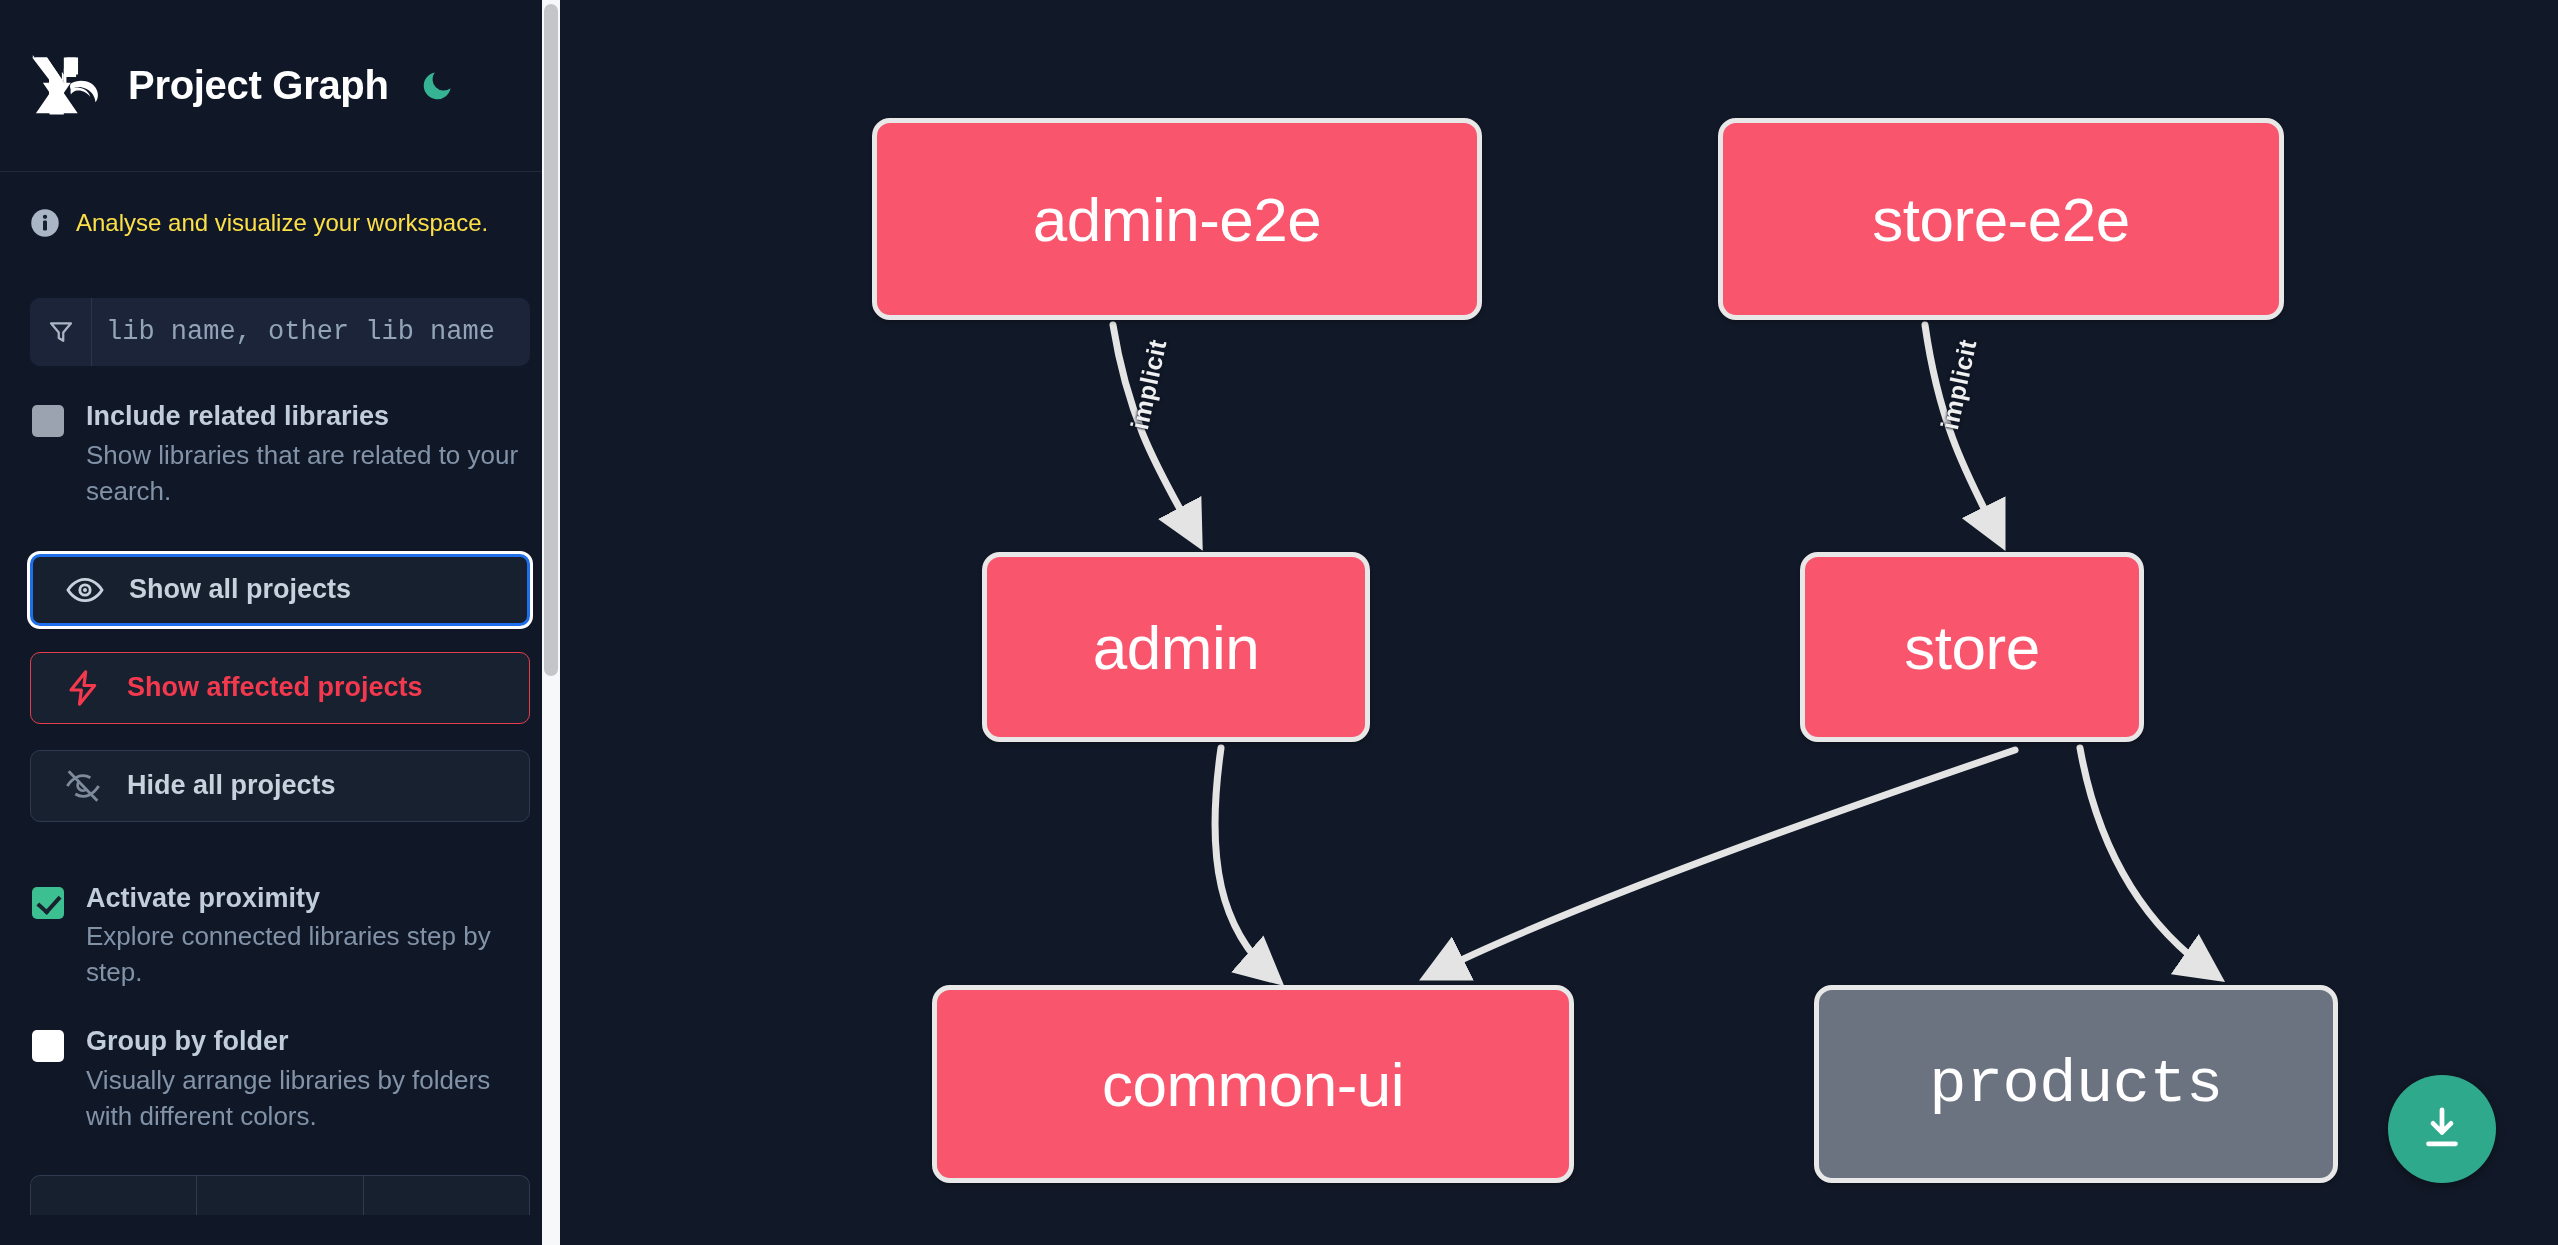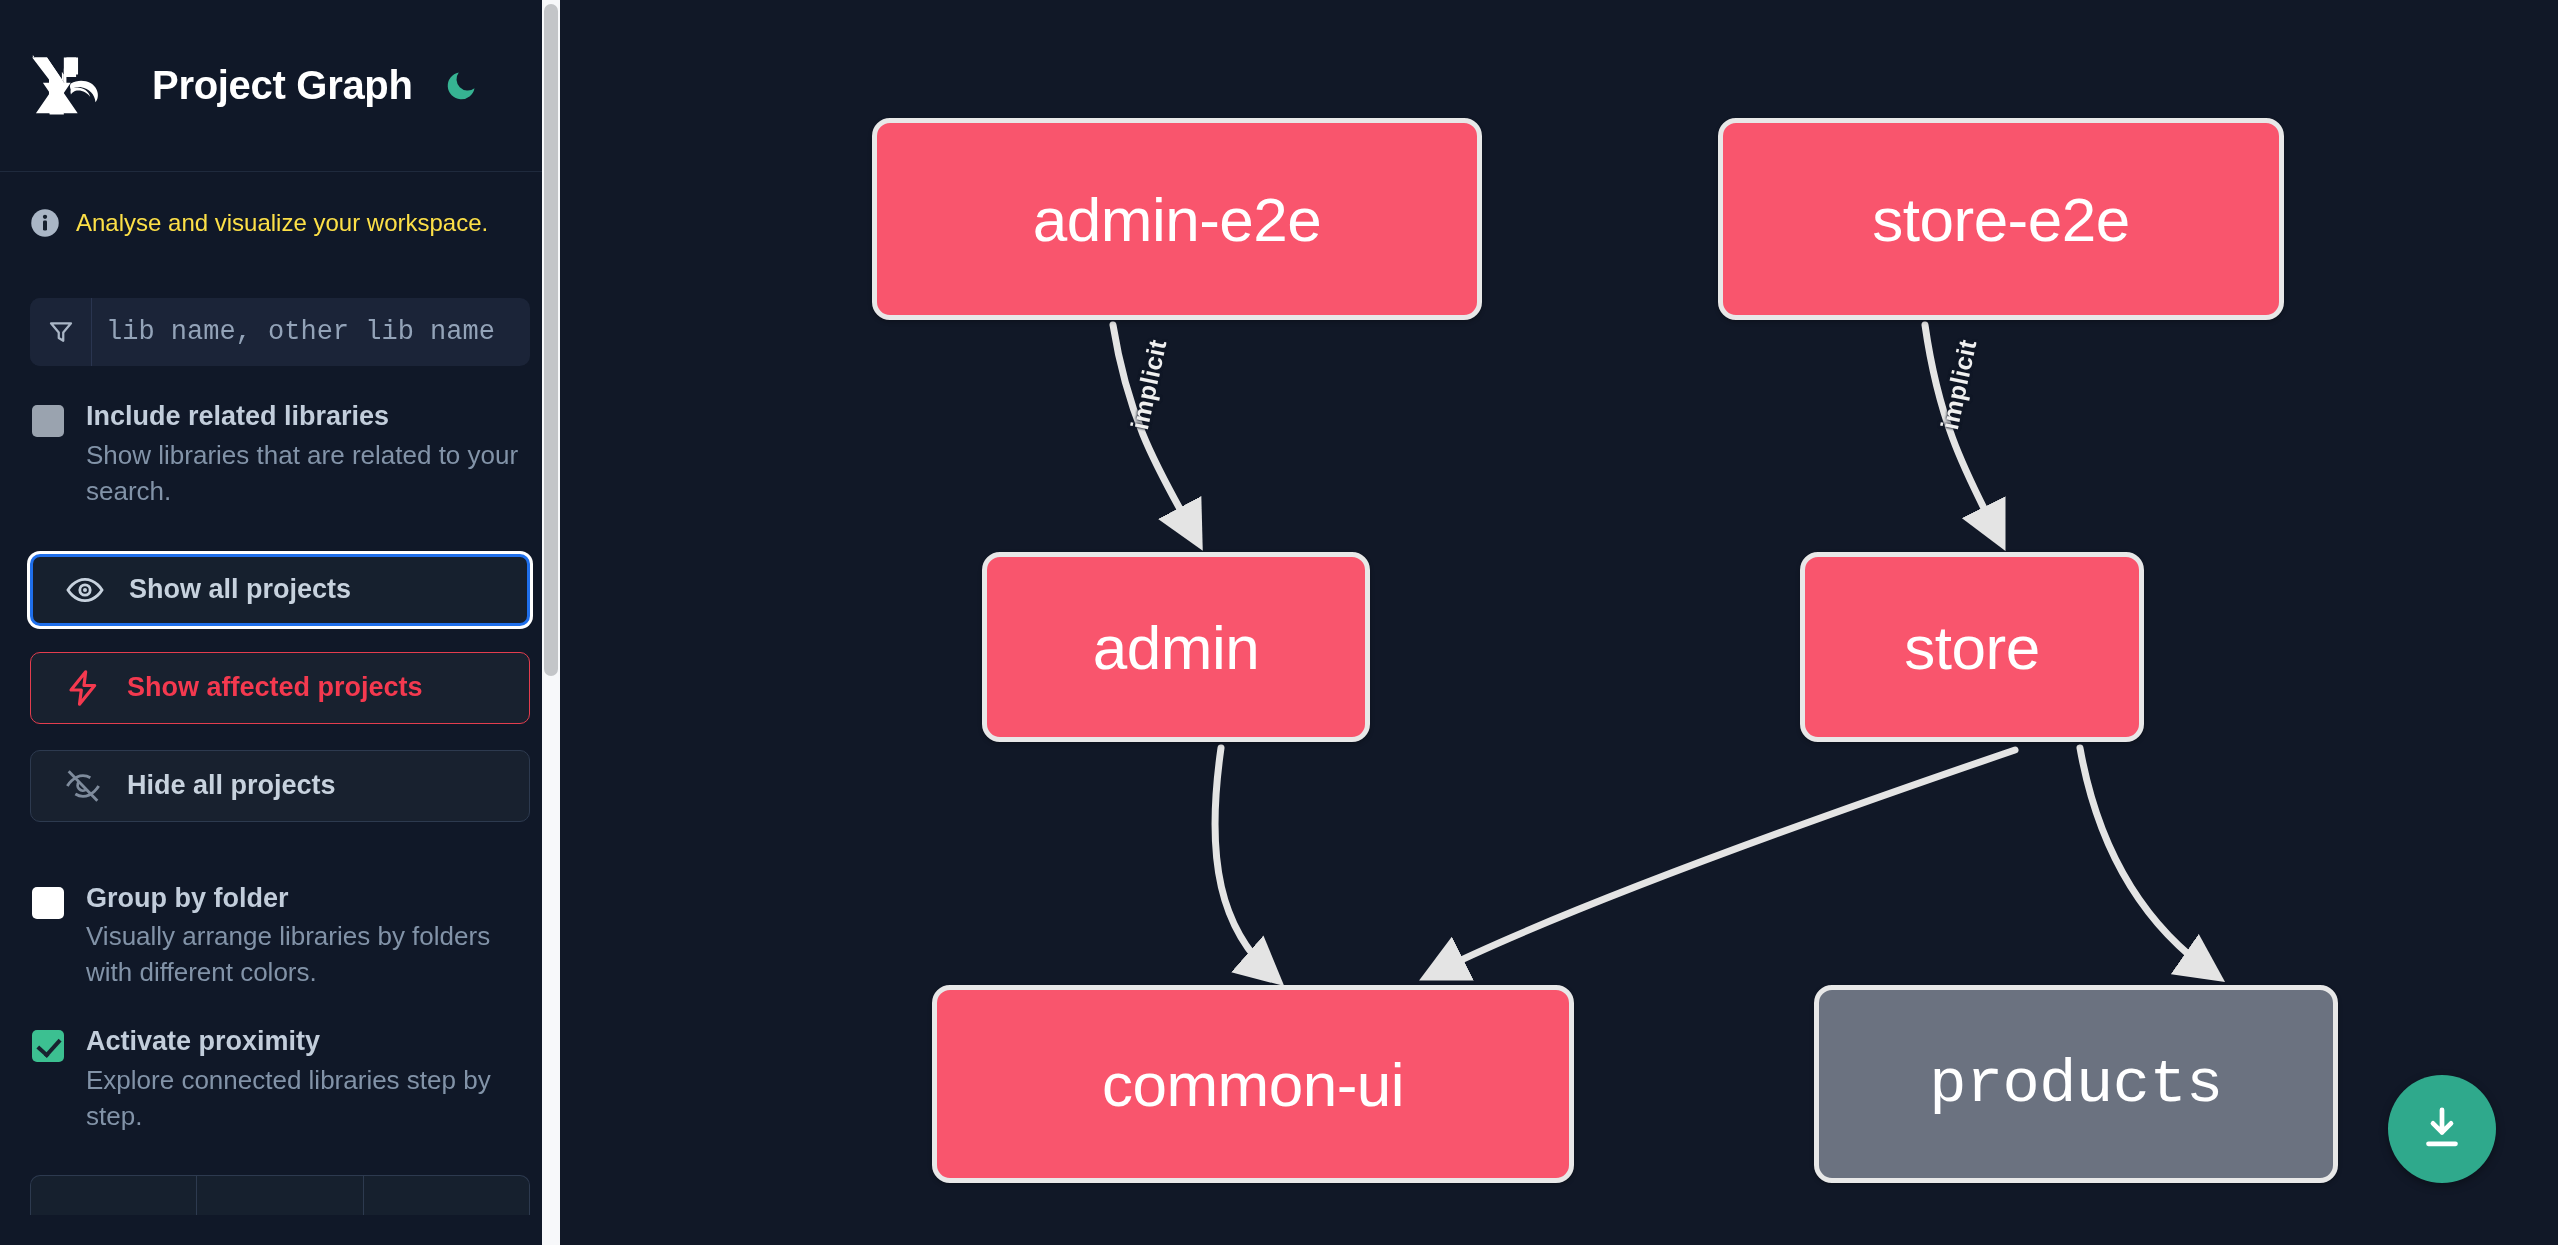--- a/index.html
+++ b/index.html
@@ -27,21 +27,21 @@
     display: flex; align-items: center;
     padding-left: 30px;
     border-bottom: 1px solid #1f2a3d;
   }
   .nx-logo { width: 78px; height: 62px; flex: 0 0 78px; }
   .app-title {
     color: #ffffff;
     font-size: 40px;
     font-weight: 700;
     letter-spacing: -0.3px;
-    margin-left: 44px;
+    margin-left: 20px;
   }
   .theme-toggle {
     margin-left: 28px;
     width: 40px; height: 40px;
     display: flex; align-items: center; justify-content: center;
     cursor: pointer;
   }
 
   .sb-note {
     display: flex; align-items: center;
@@ -293,32 +293,32 @@
               <path fill="none" stroke="#7e8b9c" stroke-width="1.7" d="M9.5 9.6a3.2 3.2 0 0 0 4.5 4.5"></path>
               <line x1="3.4" y1="3.2" x2="20.6" y2="20.8" stroke="#7e8b9c" stroke-width="1.7"></line>
             </svg>
           </span>
           <span class="blabel">Hide all projects</span>
         </div>
 
       </div>
 
       <div class="check-row">
+        <span class="cbox green"></span>
+        <span class="check-body">
+          <span class="check-title">Activate proximity</span>
+          <div class="check-desc">Explore connected libraries step by step.</div>
+        </span>
+      </div>
+
+      <div class="check-row">
         <span class="cbox white"></span>
         <span class="check-body">
           <span class="check-title">Group by folder</span>
           <div class="check-desc">Visually arrange libraries by folders with different colors.</div>
-        </span>
-      </div>
-
-      <div class="check-row">
-        <span class="cbox green"></span>
-        <span class="check-body">
-          <span class="check-title">Activate proximity</span>
-          <div class="check-desc">Explore connected libraries step by step.</div>
         </span>
       </div>
 
       <div class="seg-partial">
         <div></div>
         <div></div>
         <div></div>
       </div>
 
     </div>

